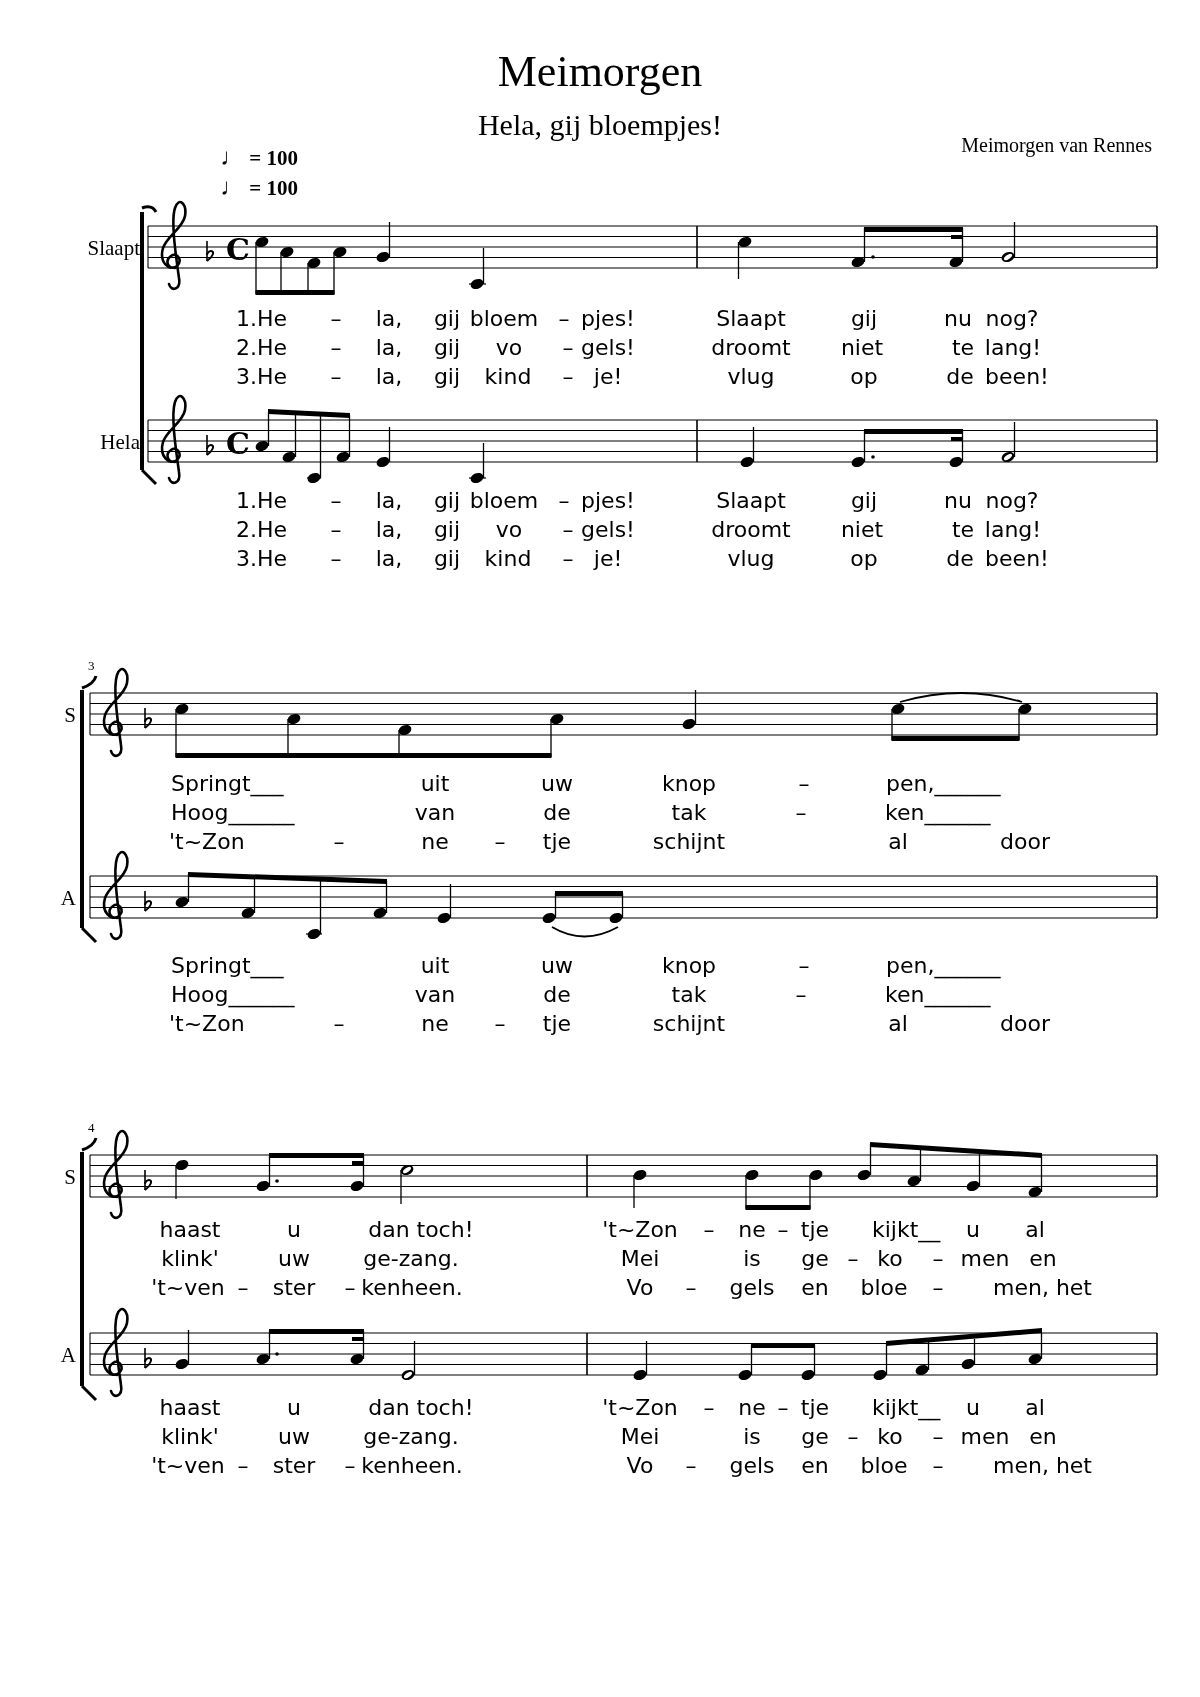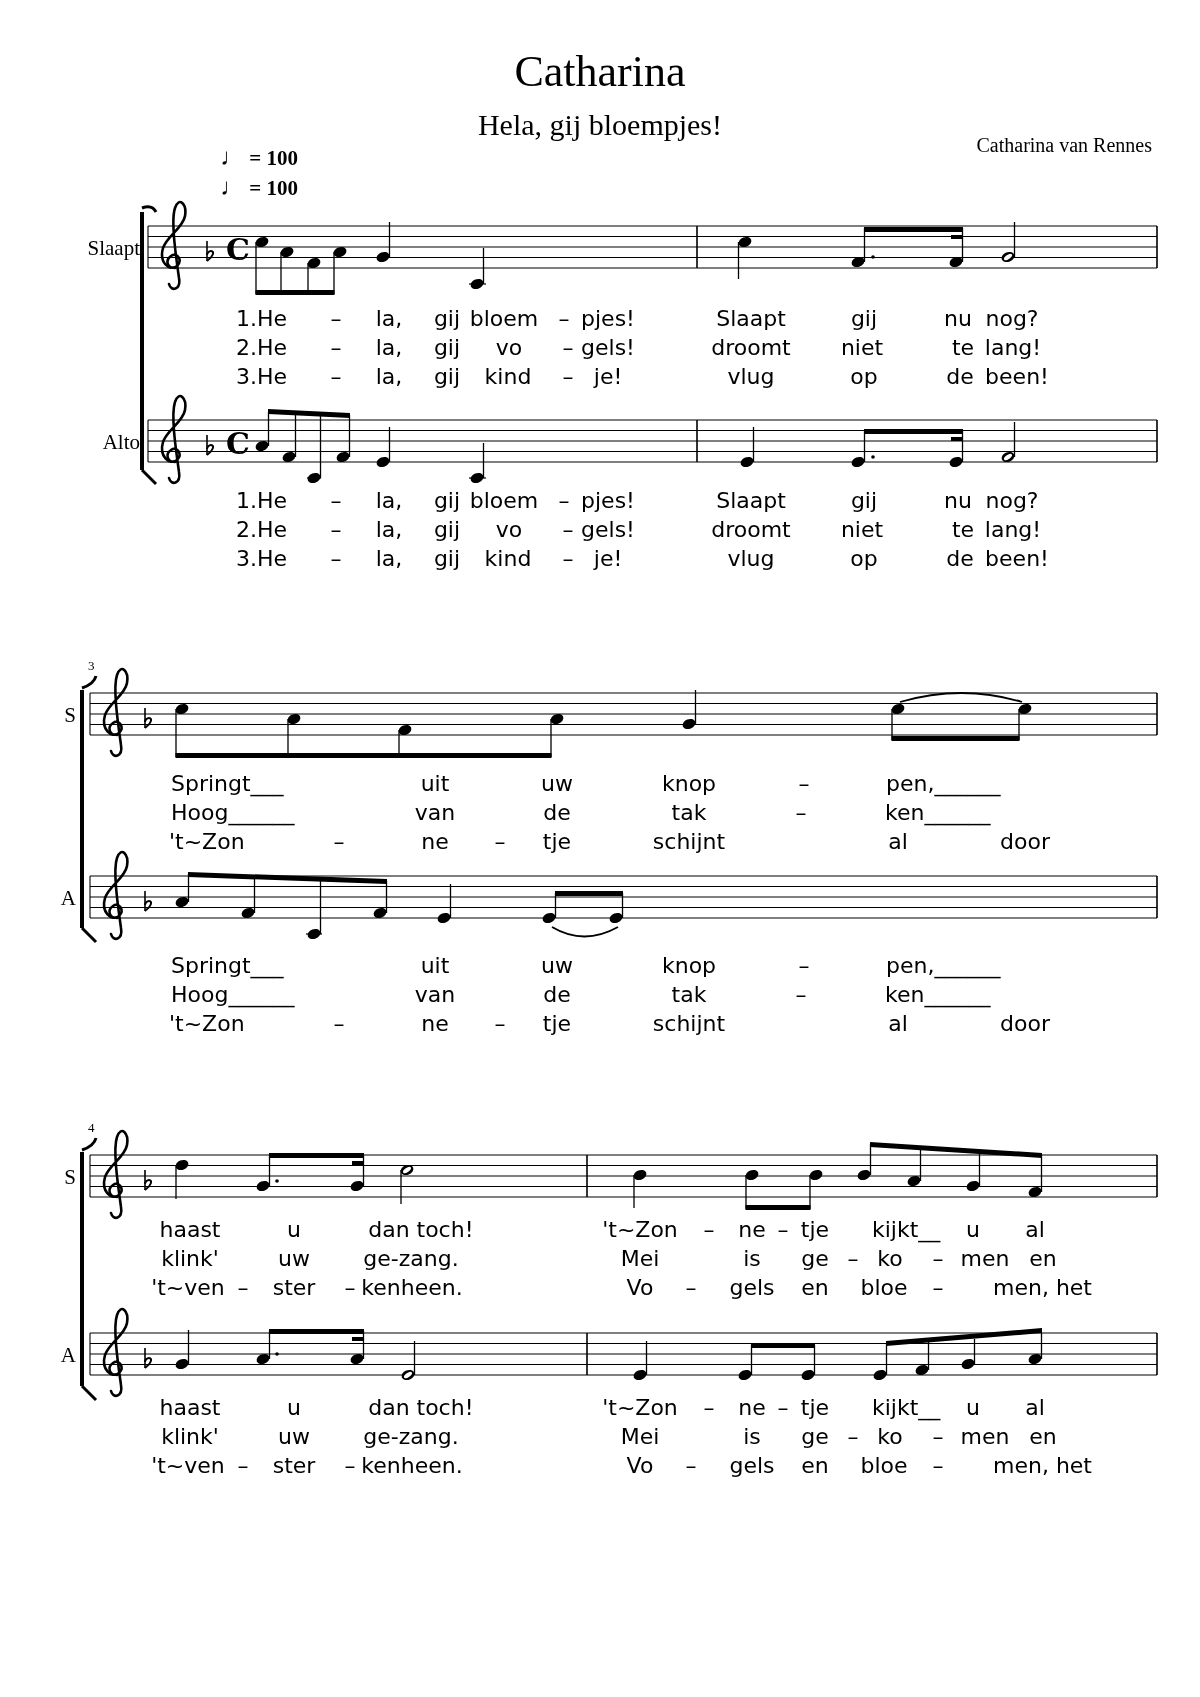--- a/index.html
+++ b/index.html
@@ -11,35 +11,35 @@
   .tempo .note { display: inline-block; font-size: 24px; }
   .instr { position: absolute; font-family: "Liberation Serif", serif; font-size: 21px; text-align: right; }
   .barnum { position: absolute; font-family: "Liberation Serif", serif; font-size: 13px; }
   .lyric { position: absolute; font-family: "DejaVu Sans", sans-serif; font-size: 22px; white-space: pre; transform: translateX(-50%); }
   .lyric.left { transform: none; }
   svg.score { position: absolute; left: 0; top: 0; }
 </style>
 </head>
 <body>
 
-<div class="title">Catharina</div>
+<div class="title">Meimorgen</div>
 <div class="subtitle">Hela, gij bloempjes!</div>
-<div class="composer">Catharina van Rennes</div>
+<div class="composer">Meimorgen van Rennes</div>
 
 <div class="tempo" style="top:144px">
   <span class="note">♩</span>
   <span>= 100</span>
 </div>
 <div class="tempo" style="top:174px">
   <span class="note">♩</span>
   <span>= 100</span>
 </div>
 
 <div class="instr" style="left:30px; width:110px; top:236px">Slaapt</div>
-<div class="instr" style="left:30px; width:110px; top:430px">Alto</div>
+<div class="instr" style="left:30px; width:110px; top:430px">Hela</div>
 <div class="instr" style="left:30px; width:46px; top:703px">S</div>
 <div class="instr" style="left:30px; width:46px; top:886px">A</div>
 <div class="instr" style="left:30px; width:46px; top:1165px">S</div>
 <div class="instr" style="left:30px; width:46px; top:1343px">A</div>
 
 <div class="barnum" style="left:88px; top:658px">3</div>
 <div class="barnum" style="left:88px; top:1120px">4</div>
 
 <svg class="score" width="1200" height="1697" viewBox="0 0 1200 1697">
   <defs>

